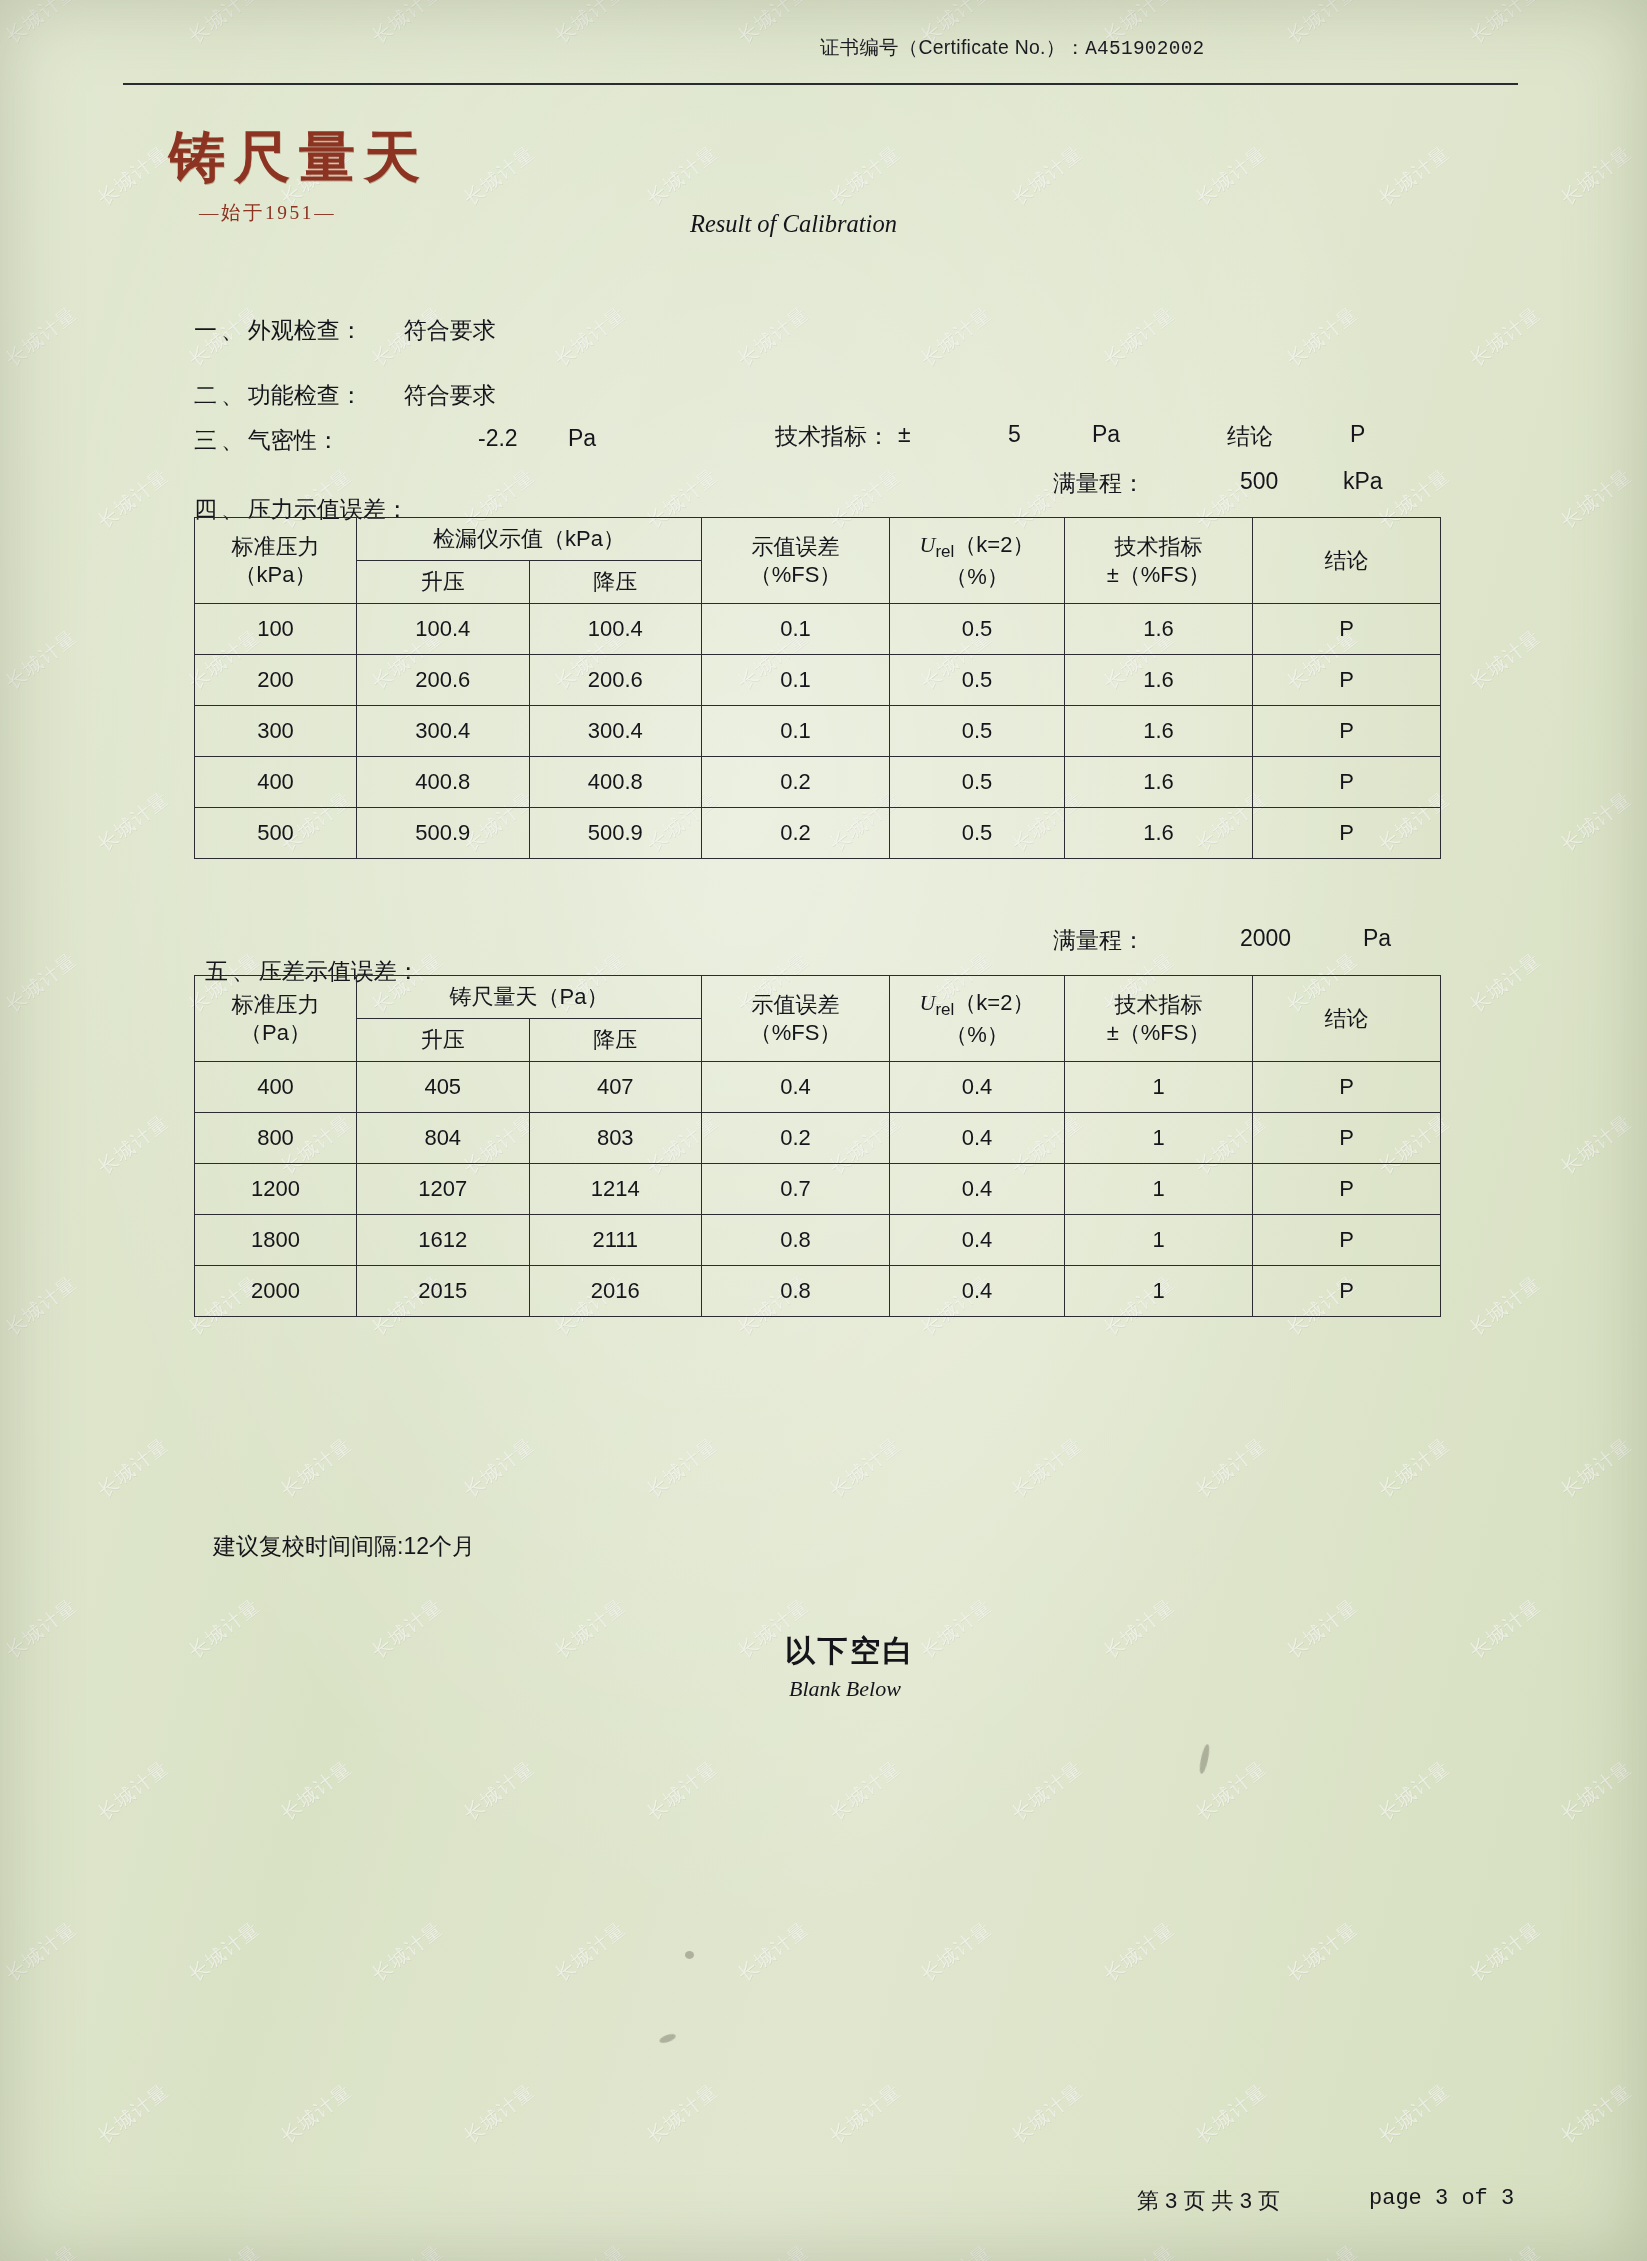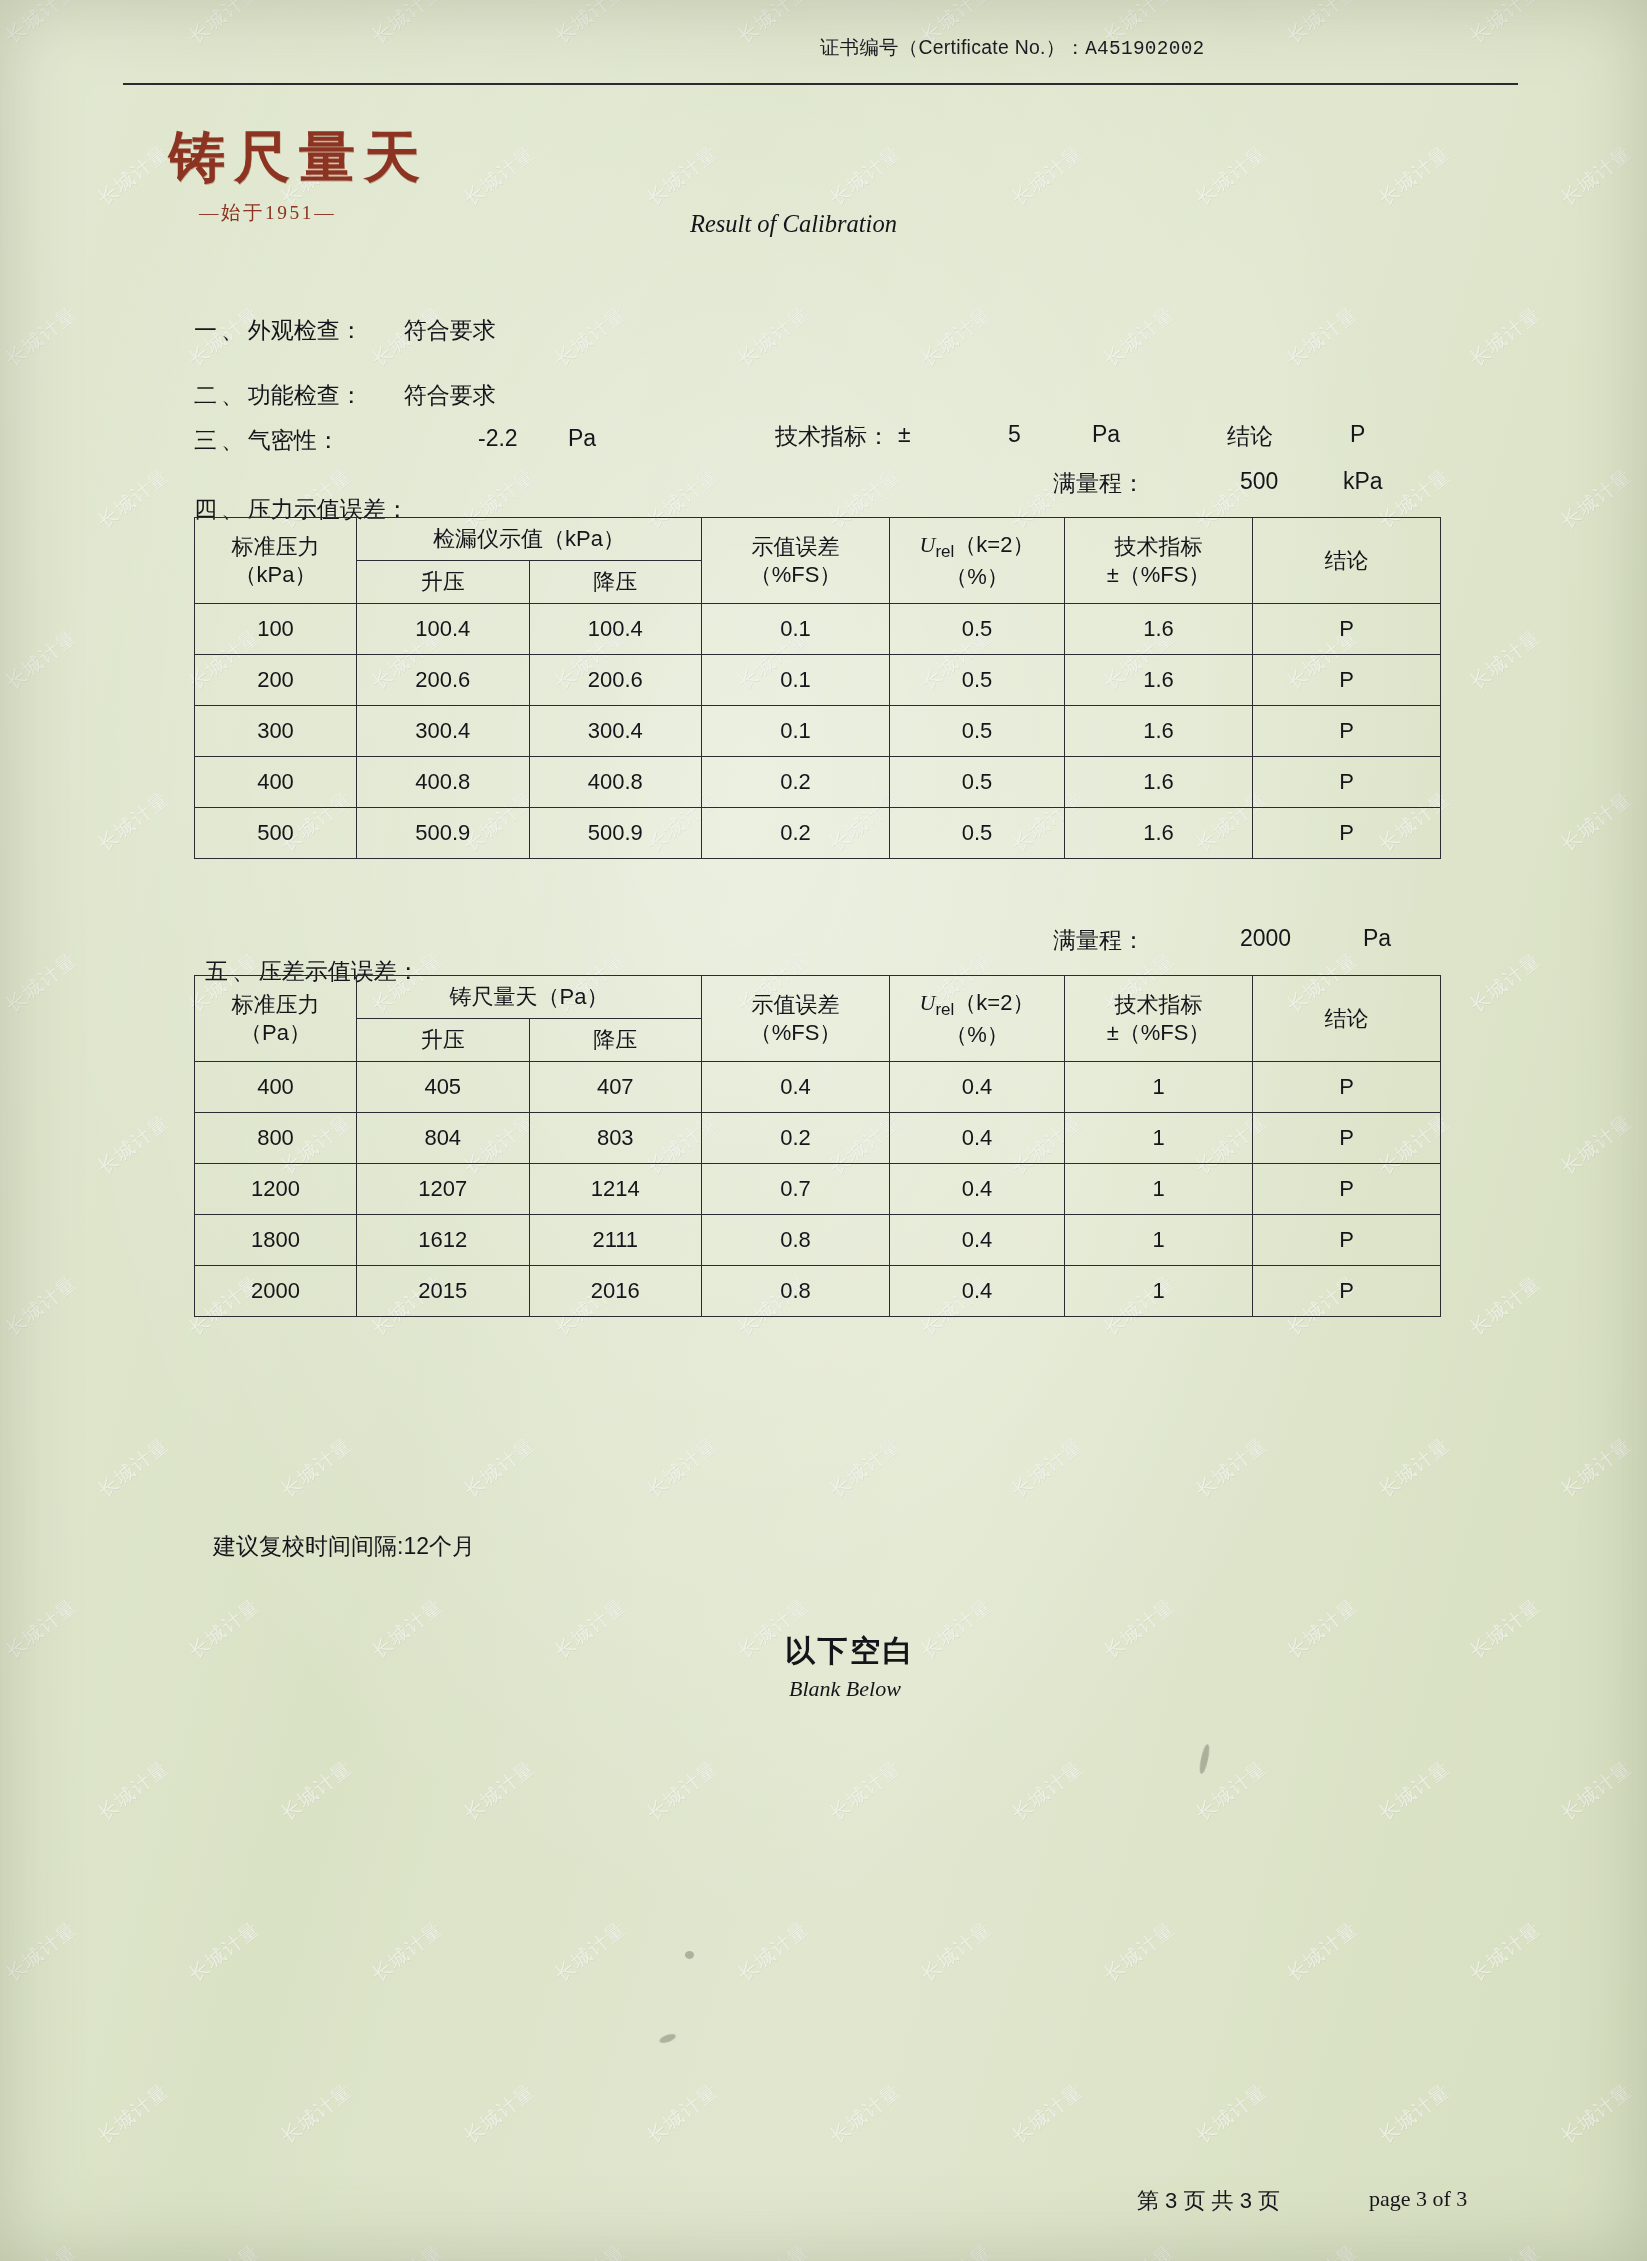--- a/index.html
+++ b/index.html
@@ -217,21 +217,21 @@
     top: 2186px;
     left: 1137px;
     font-family: "Liberation Sans", sans-serif;
     font-size: 22px;
     color: #15151b;
   }
   .page-en {
     position: absolute;
     top: 2186px;
     left: 1369px;
-    font-family: Liberation Serif, serif;
+    font-family: Liberation Mono, monospace;
     font-size: 22px;
     color: #15151b;
   }
 
   
   .smudge {
     position: absolute;
     background: rgba(80,80,70,0.35);
     border-radius: 50%;
     filter: blur(0.6px);

